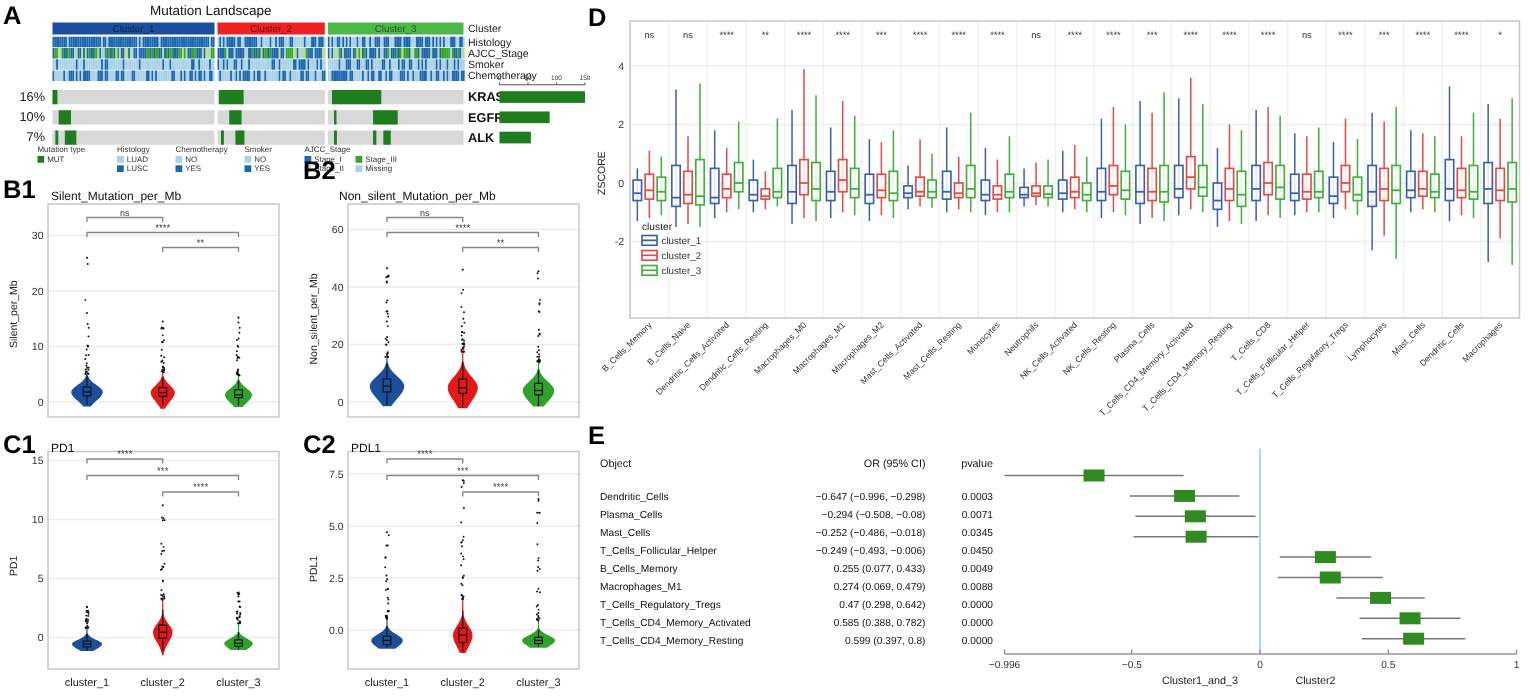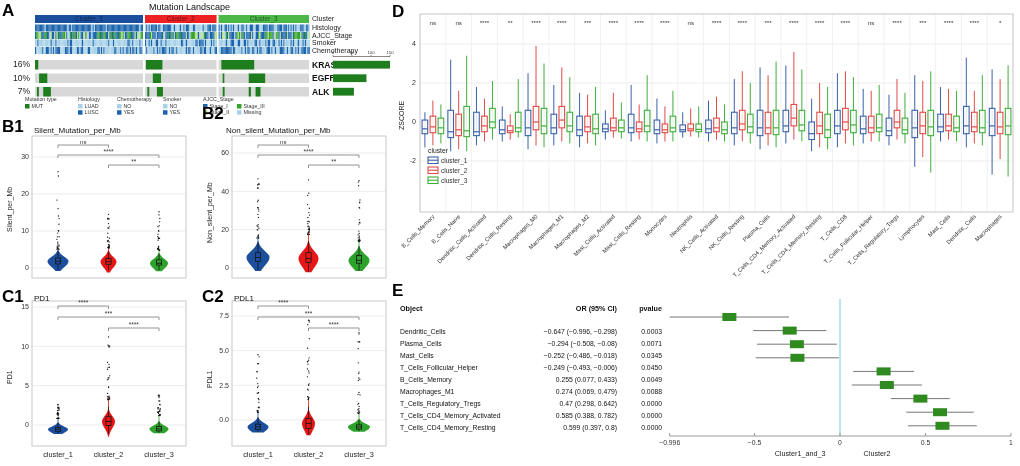--- a/index.html
+++ b/index.html
@@ -4,21 +4,21 @@
 <style>
   html,body{margin:0;padding:0;background:#fff}
   #canvas{position:relative;width:1020px;height:466px;background:#fff;
           font-family:"Liberation Sans",sans-serif;overflow:hidden}
   #plot-svg{position:absolute;left:0;top:0}
   .plabel{position:absolute;font-weight:bold;font-size:17px;color:#000;line-height:1}
   .ptitle{position:absolute;font-size:8px;color:#111;white-space:nowrap}
   .ylab{position:absolute;font-size:7px;color:#222;transform:rotate(-90deg);
         transform-origin:0 0;white-space:nowrap}
   #e-table{position:absolute;left:400px;top:304px;width:262px;font-size:6.8px;color:#111}
-  #e-table .hdr{display:grid;grid-template-columns:107px 110px 45px;font-weight:bold;
+  #e-table .hdr{display:grid;grid-template-columns:107px 110px 45px;font-weight:normal;
         font-size:7.2px;margin-bottom:13px}
   #e-table .row{display:grid;grid-template-columns:107px 110px 45px;height:11.9px;align-items:center}
   .c{text-align:right}
 </style>
 </head>
 <body>
 
 <div id="canvas">
   <svg id="plot-svg" width="1020" height="466">
       <rect x="35" y="15" width="108" height="8" fill="#1b4f9e"></rect>
@@ -1778,21 +1778,21 @@
       <text x="840" y="445" font-size="6.8" text-anchor="middle" fill="#333" font-family="&quot;Liberation Sans&quot;,sans-serif">0</text>
       <line x1="925.5" y1="436" x2="925.5" y2="433" stroke="#999" stroke-width="1"></line>
       <text x="925.5" y="445" font-size="6.8" text-anchor="middle" fill="#333" font-family="&quot;Liberation Sans&quot;,sans-serif">0.5</text>
       <line x1="1011" y1="436" x2="1011" y2="433" stroke="#999" stroke-width="1"></line>
       <text x="1011" y="445" font-size="6.8" text-anchor="middle" fill="#333" font-family="&quot;Liberation Sans&quot;,sans-serif">1</text>
       <text x="800" y="456" font-size="7.2" text-anchor="middle" fill="#222" font-family="&quot;Liberation Sans&quot;,sans-serif">Cluster1_and_3</text>
       <text x="877" y="456" font-size="7.2" text-anchor="middle" fill="#222" font-family="&quot;Liberation Sans&quot;,sans-serif">Cluster2</text>
     </svg>
 
   <div class="plabel" style="left:2px;top:2px">A</div>
-  <div class="ptitle" style="left:118px;top:2px;width:112px;text-align:right;font-size:9px">Mutation Landscape</div>
+  <div class="ptitle" style="left:100px;top:2px;width:112px;text-align:left;font-size:9px">Mutation Landscape</div>
 
   <div class="plabel" style="left:2px;top:118px">B1</div>
   <div class="ptitle" style="left:34px;top:126px">Silent_Mutation_per_Mb</div>
   <div class="ylab" style="left:6px;top:232px">Silent_per_Mb</div>
 
   <div class="plabel" style="left:202px;top:105px">B2</div>
   <div class="ptitle" style="left:226px;top:126px">Non_silent_Mutation_per_Mb</div>
   <div class="ylab" style="left:206px;top:243px">Non_silent_per_Mb</div>
 
   <div class="plabel" style="left:2px;top:288px">C1</div>

